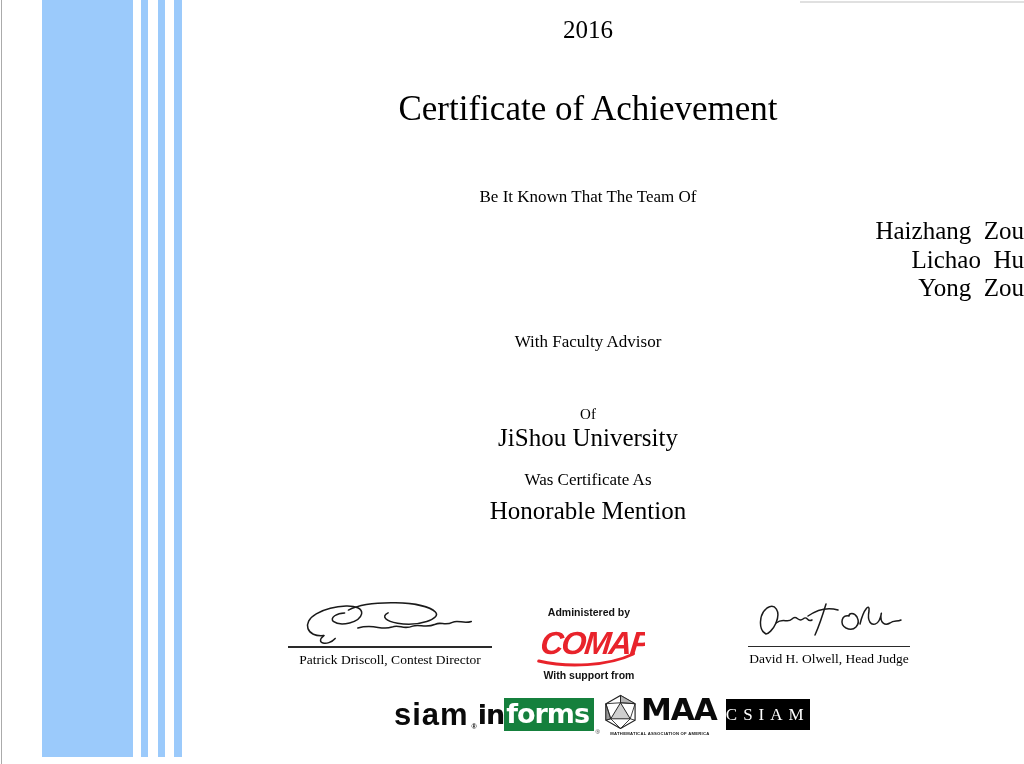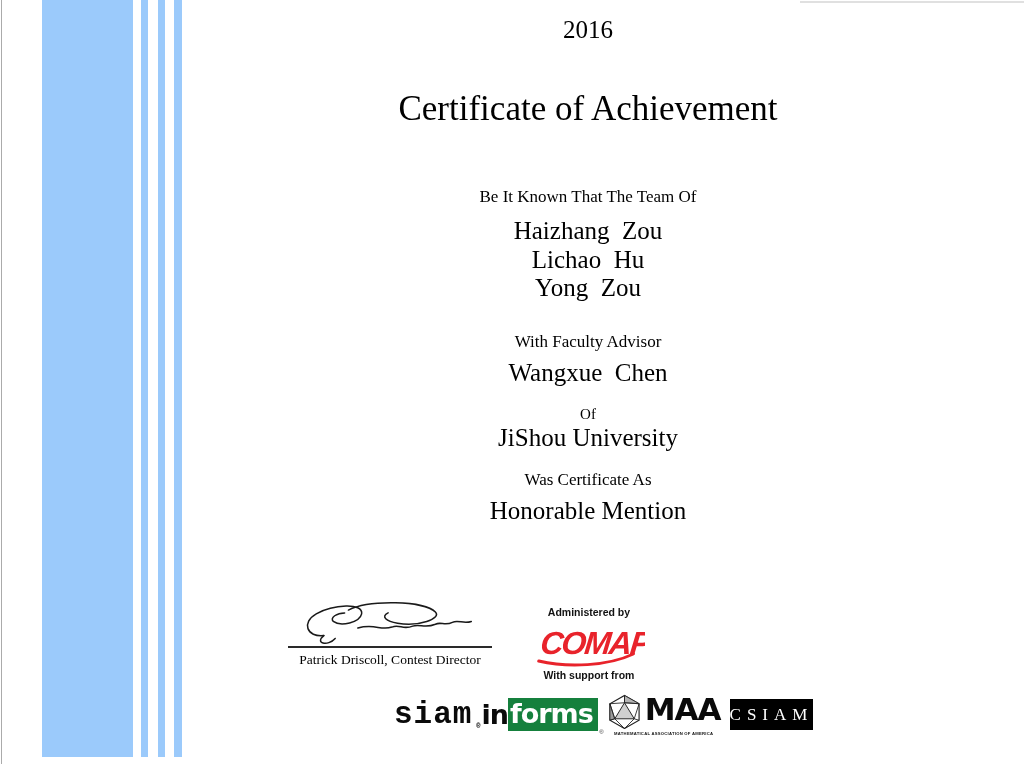--- a/index.html
+++ b/index.html
@@ -15,21 +15,21 @@
   .edge-line{position:absolute;left:1px;top:0;width:1px;height:764px;background:#ababab;}
   .stripe{position:absolute;top:0;height:757px;background:var(--stripe-blue);}
   .stripe-main{left:42px;width:91px;}
   .stripe-1{left:141px;width:7px;}
   .stripe-2{left:158px;width:7px;}
   .stripe-3{left:174px;width:8px;}
   .topright-line{position:absolute;left:800px;top:1px;width:224px;height:2px;background:#e0e0e0;}
 
   
   .cline{position:absolute;left:152px;width:872px;text-align:center;line-height:1.08;}
-  .pre{white-space:pre;}
+  .pre{white-space:pre;text-align:right;}
   .t-year{top:16px;font-size:25px;}
   .t-title{top:55px;font-size:36px;}
   .t-title sup{font-size:13px;vertical-align:18px;}
   .t-subtitle{top:90px;font-size:35px;}
   .t-small{font-size:17px;}
   .t-name{font-size:25px;}
   .t-intro{top:188px;}
   .t-m0{top:217px;}
   .t-m1{top:246px;}
   .t-m2{top:274px;}
@@ -48,21 +48,21 @@
   .sig-rule.thin{border-top-width:1.5px;}
   .sig-label{font-size:13.5px;margin-top:5px;line-height:1.1;}
 
   
   .comap-block{position:absolute;left:519px;top:606px;width:140px;text-align:center;font-family:"Liberation Sans", sans-serif;}
   .comap-caption{font-size:10.5px;font-weight:bold;color:#111;}
   .comap-svg{display:block;margin:2px auto 1px auto;}
 
   
   .logo-row{position:absolute;left:394px;top:694px;width:402px;height:40px;display:flex;align-items:center;gap:9px;font-family:"Liberation Sans", sans-serif;}
-  .siam{position:relative;font-family:Liberation Mono, monospace;font-weight:900;font-size:31px;letter-spacing:1px;color:#0a0a0a;line-height:1;}
+  .siam{position:relative;font-family:Liberation Sans, sans-serif;font-weight:900;font-size:31px;letter-spacing:1px;color:#0a0a0a;line-height:1;}
   .siam .reg{position:absolute;right:-8px;bottom:0;font-size:7px;letter-spacing:0;}
   .informs{position:relative;display:flex;align-items:center;line-height:1;}
   .informs .in{font-weight:bold;font-size:27px;letter-spacing:-1px;color:#0a0a0a;font-family:"DejaVu Sans", sans-serif;}
   .informs .box{background:#15803d;color:#fff;font-weight:bold;font-size:27px;letter-spacing:-1px;padding:2px 5px 4px 2px;font-family:"DejaVu Sans", sans-serif;}
   .informs .reg{position:absolute;right:-6px;bottom:-4px;font-size:6px;color:#333;}
   .maa{position:relative;display:flex;align-items:flex-start;gap:3px;padding-bottom:6px;}
   .maa-text{font-family:"DejaVu Sans", sans-serif;font-weight:bold;font-size:31px;color:#0a0a0a;letter-spacing:-1px;line-height:1;}
   .maa-tagline{position:absolute;left:0;bottom:-1px;width:100%;font-size:4.2px;font-weight:bold;color:#111;letter-spacing:0.25px;white-space:nowrap;text-align:center;}
   .csiam{background:#000;color:#fff;font-family:"Liberation Serif", serif;font-size:17px;letter-spacing:6px;width:92px;height:31px;line-height:31px;text-align:center;box-sizing:border-box;}
 </style>
@@ -80,21 +80,20 @@
 
   <div class="cline t-year">2016</div>
   <div class="cline t-subtitle">Certificate of Achievement</div>
 
   <div class="cline t-small t-intro">Be It Known That The Team Of</div>
   <div class="cline t-name t-m0 pre">Haizhang  Zou</div>
   <div class="cline t-name t-m1 pre">Lichao  Hu</div>
   <div class="cline t-name t-m2 pre">Yong  Zou</div>
 
   <div class="cline t-small t-advintro">With Faculty Advisor</div>
-  <div class="cline t-name t-adv pre">Wangxue  Chen</div>
 
   <div class="cline t-of">Of</div>
   <div class="cline t-name t-inst">JiShou University</div>
 
   <div class="cline t-small t-desintro">Was Certificate As</div>
   <div class="cline t-name t-des">Honorable Mention</div>
 
   <div class="sig-left">
     <svg class="sig-svg" width="200" height="52" viewBox="0 0 200 55">
       <g fill="none" stroke="var(--signature-ink)" stroke-width="1.6" stroke-linecap="round">
@@ -112,20 +111,34 @@
     <div class="comap-caption">Administered by</div>
     <svg class="comap-svg" width="112" height="48" viewBox="0 0 112 48">
       <g transform="skewX(-6)">
         <text x="10" y="34" style="fill:var(--comap-red);font-family:'Liberation Sans',sans-serif;font-size:32px;font-weight:bold;font-style:italic;letter-spacing:-2px;">COMAP</text>
         <path d="M 10,41 C 40,48 80,46 104,34" fill="none" stroke="var(--comap-red)" stroke-width="3" stroke-linecap="round"></path>
       </g>
     </svg>
     <div class="comap-caption">With support from</div>
   </div>
 
+  <div class="sig-right">
+    <svg class="sig-svg" width="150" height="52" viewBox="0 0 150 52">
+      <g fill="none" stroke="var(--signature-ink)" stroke-width="1.5" stroke-linecap="round">
+        <path d="M 12,40 C 4,36 5,20 13,14 C 21,9 27,17 22,29 C 19,36 14,40 12,40"></path>
+        <path d="M 22,29 C 30,23 33,30 38,25 C 43,20 44,29 49,25 C 54,21 53,29 58,26"></path>
+        <path d="M 72,10 C 69,20 65,32 61,41"></path>
+        <path d="M 54,22 C 64,15 74,13 84,16"></path>
+        <path d="M 95,22 C 88,20 85,30 92,34 C 100,38 107,31 103,23 C 100,18 95,19 95,22"></path>
+        <path d="M 106,30 C 110,14 116,9 115,17 C 113,27 117,33 123,29 C 127,26 128,15 127,21 C 126,29 131,32 136,29 C 140,26 143,28 147,26"></path>
+      </g>
+    </svg>
+    <hr class="sig-rule thin">
+    <div class="sig-label">David H. Olwell, Head Judge</div>
+  </div>
 
   <div class="logo-row">
     <div class="siam"><span>siam</span><span class="reg">®</span></div>
     <div class="informs">
       <span class="in">in</span>
         <span class="box">forms</span>
       <span class="reg">®</span>
     </div>
     <div class="maa">
       <svg width="35" height="35" viewBox="0 0 36 36">

